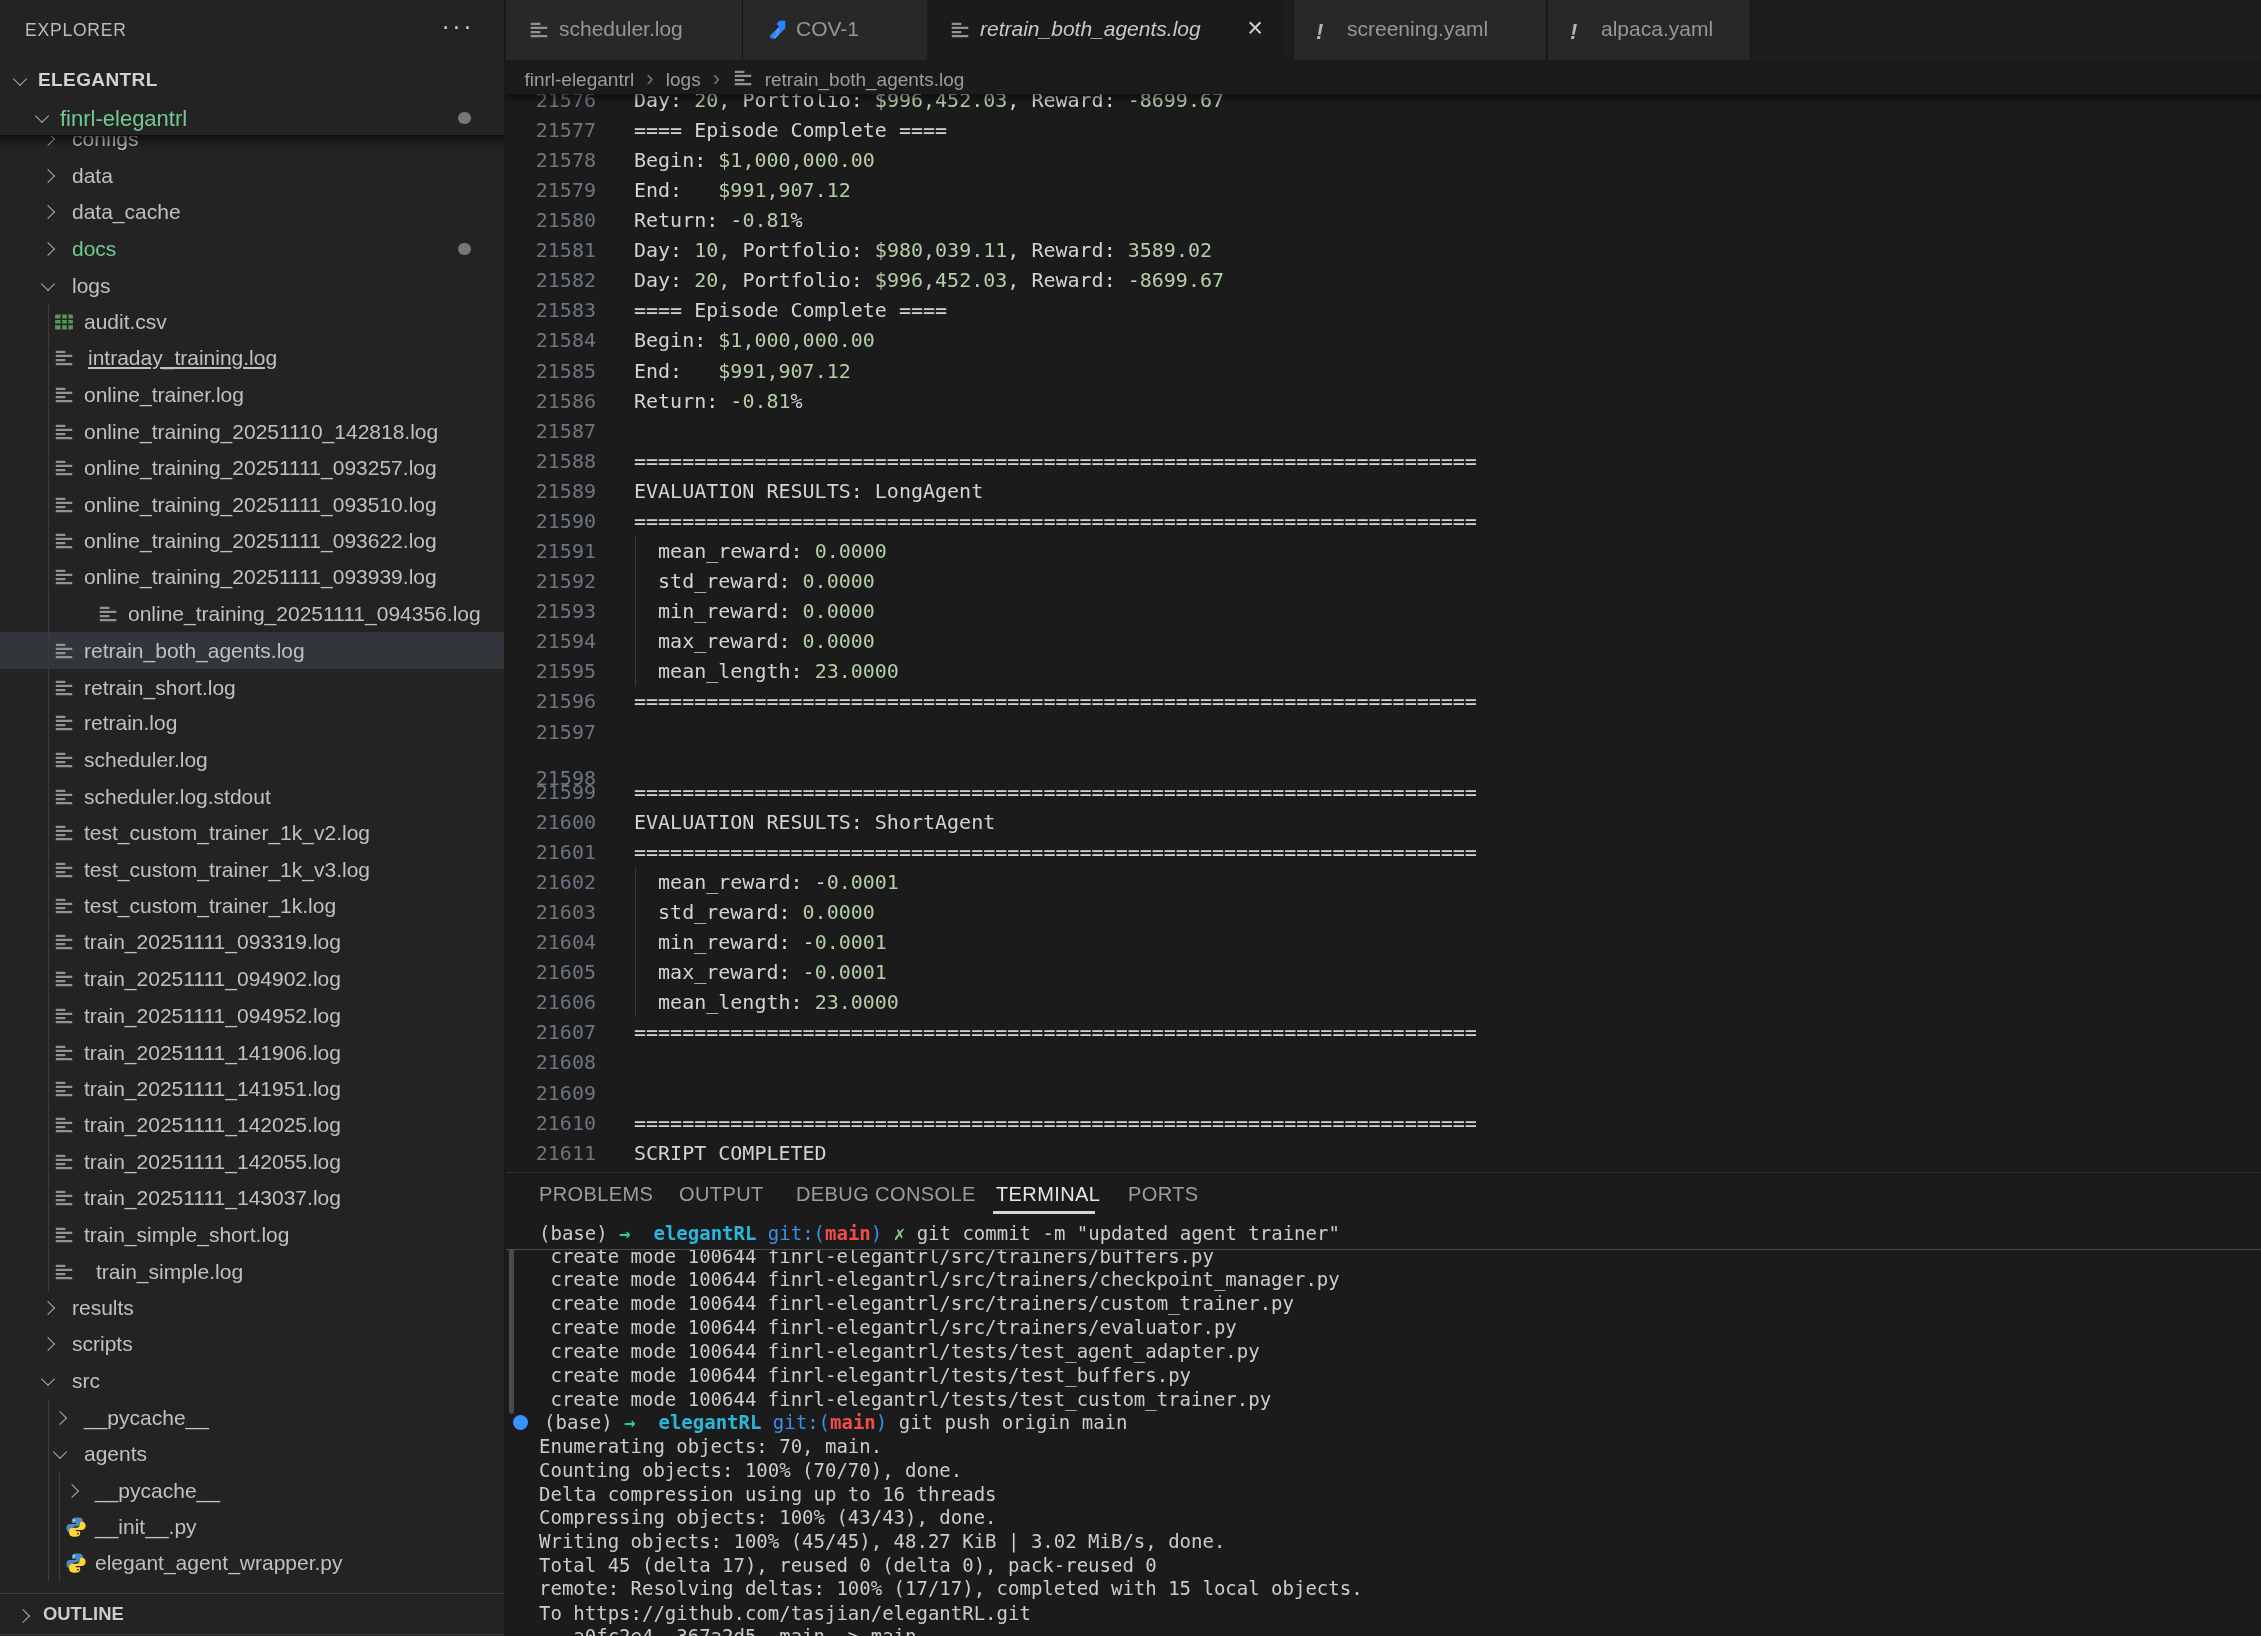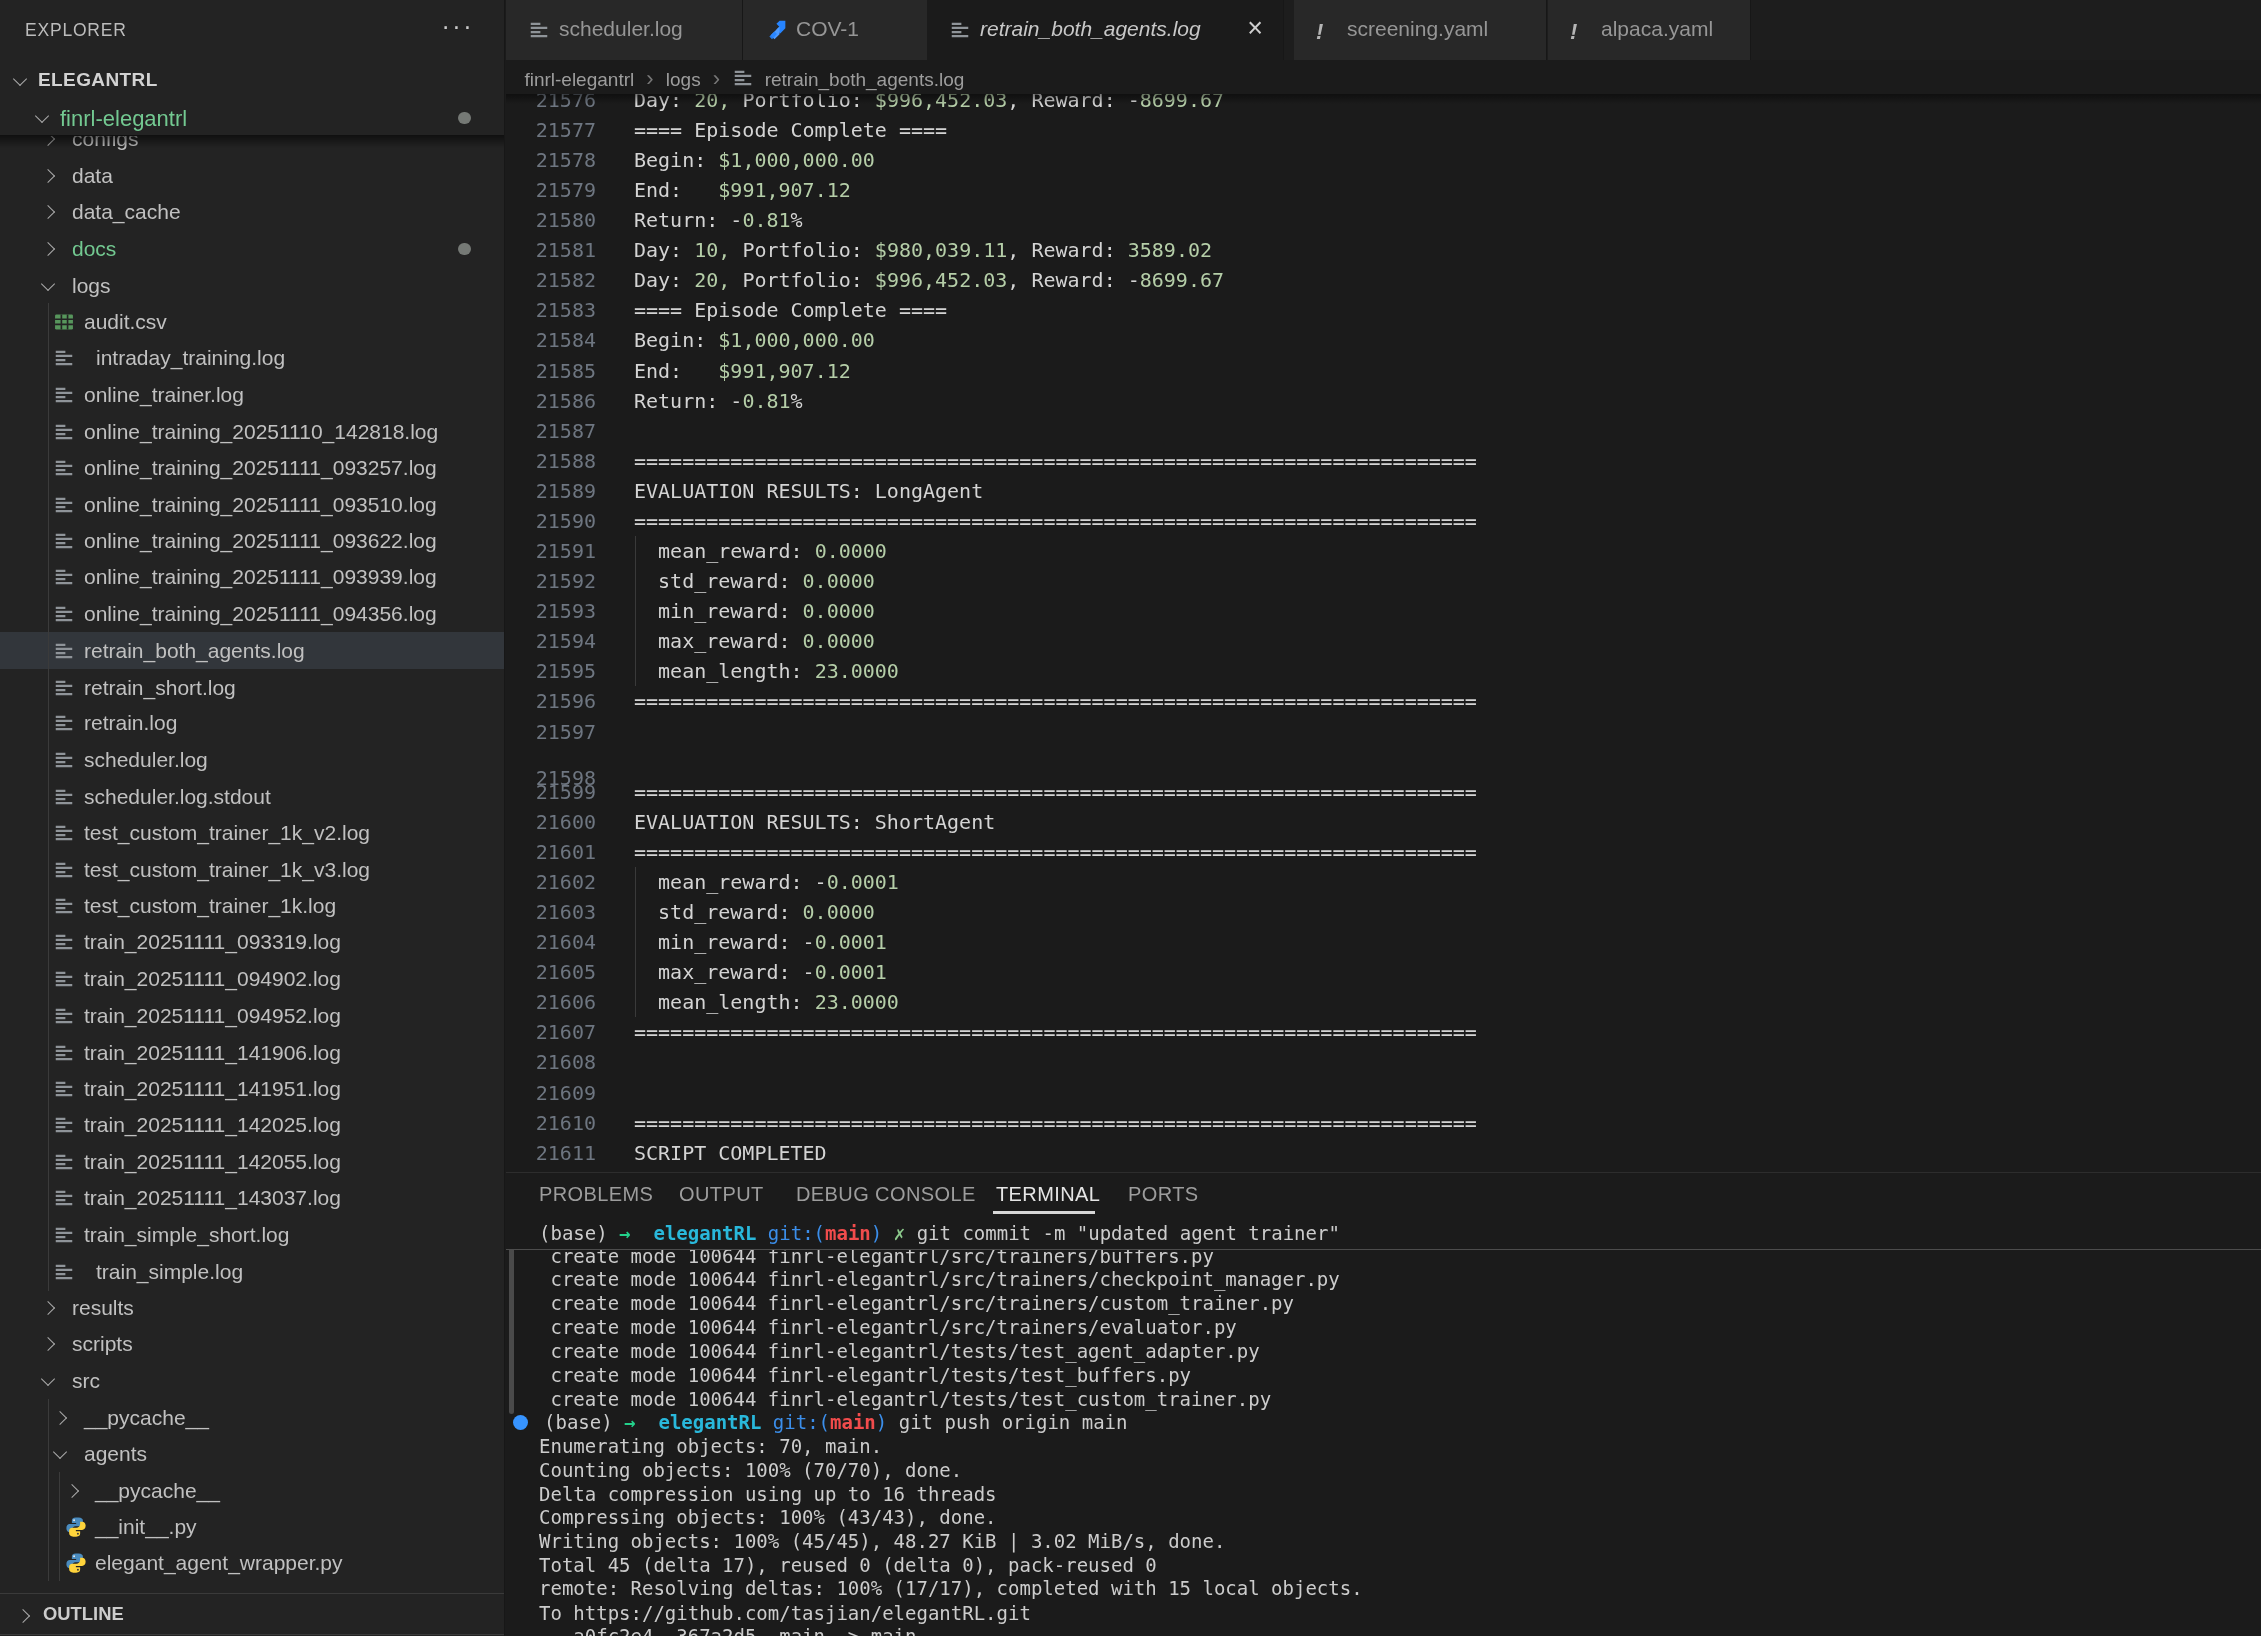--- a/index.html
+++ b/index.html
@@ -116,21 +116,21 @@
             </svg>
           </span>
           <span class="tree-label" style="left:84px;">audit.csv</span>
         </div>
         <div class="tree-row" style="top:339px;">
           <span class="icon" style="left:53px;">
             <svg viewBox="0 0 16 16">
               <path d="M2 3.5h7M2 6.5h12M2 9.5h7M2 12.5h12" stroke="#8f9499" stroke-width="1.7" fill="none"></path>
             </svg>
           </span>
-          <span class="tree-label" style="left:96px;">intraday_training.log</span>
+          <span class="tree-label" style="left:88px;text-decoration:underline;">intraday_training.log</span>
         </div>
         <div class="tree-row" style="top:376px;">
           <span class="icon" style="left:53px;">
             <svg viewBox="0 0 16 16">
               <path d="M2 3.5h7M2 6.5h12M2 9.5h7M2 12.5h12" stroke="#8f9499" stroke-width="1.7" fill="none"></path>
             </svg>
           </span>
           <span class="tree-label" style="left:84px;">online_trainer.log</span>
         </div>
         <div class="tree-row" style="top:413px;">
@@ -166,21 +166,21 @@
           <span class="tree-label" style="left:84px;">online_training_20251111_093622.log</span>
         </div>
         <div class="tree-row" style="top:558px;">
           <span class="icon" style="left:53px;">
             <svg viewBox="0 0 16 16">
               <path d="M2 3.5h7M2 6.5h12M2 9.5h7M2 12.5h12" stroke="#8f9499" stroke-width="1.7" fill="none"></path>
             </svg>
           </span>
           <span class="tree-label" style="left:84px;">online_training_20251111_093939.log</span>
         </div>
-        <div class="tree-row" style="top:595px;">
+        <div class="tree-row" style="top:595px;margin-left:44px;">
           <span class="icon" style="left:53px;">
             <svg viewBox="0 0 16 16">
               <path d="M2 3.5h7M2 6.5h12M2 9.5h7M2 12.5h12" stroke="#8f9499" stroke-width="1.7" fill="none"></path>
             </svg>
           </span>
           <span class="tree-label" style="left:84px;">online_training_20251111_094356.log</span>
         </div>
         <div class="tree-row selected" style="top:632px;">
           <span class="icon" style="left:53px;">
             <svg viewBox="0 0 16 16">

